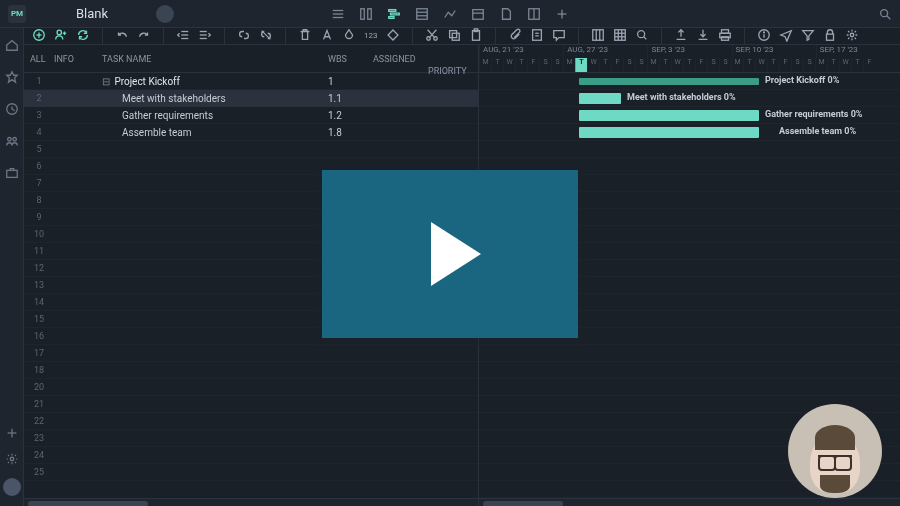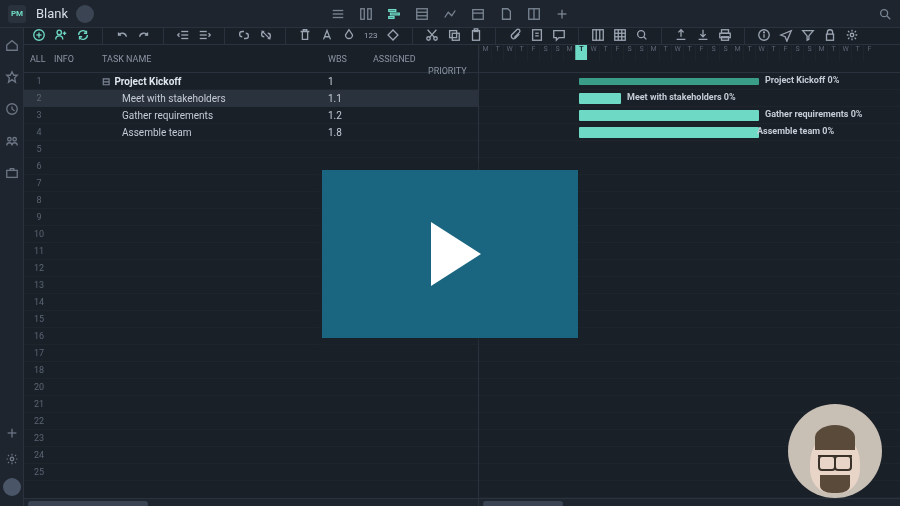--- a/index.html
+++ b/index.html
@@ -1,17 +1,17 @@
 <!DOCTYPE html>
 <html><head>
 <meta charset="utf-8">
 <style>
   * { margin:0; padding:0; box-sizing:border-box; }
   body { background:#1a2028; color:#c5ccd6; font-family:-apple-system,Segoe UI,Roboto,sans-serif; font-size:11px; width:900px; height:506px; overflow:hidden; position:relative; }
-  .topbar { height:28px; background:#1e252e; display:flex; align-items:center; padding:0 8px; border-bottom:1px solid #2a323d; }
+  .topbar { height:28px; background:#1e252e; display:flex; align-items:center; padding:0 8px; border-bottom:1px solid #2a323d;gap:40px; }
   .logo { width:18px; height:18px; background:#2a323d; border-radius:3px; display:flex; align-items:center; justify-content:center; font-size:8px; font-weight:bold; color:#6ed9c4; margin-right:10px;}
   .title { font-size:13px; color:#d8dee8; margin-right:8px; }
   .avatar-sm { width:18px; height:18px; border-radius:50%; background:#3a4452; }
   .top-center { position:absolute; left:50%; transform:translateX(-50%); display:flex; gap:14px; }
   .tb-icon { width:14px; height:14px; display:flex; align-items:center; justify-content:center; color:#7a8594; cursor:pointer; }
   .tb-icon svg { stroke:currentColor; fill:none; stroke-width:1.5; }
   .top-right { margin-left:auto; }
   .main { display:flex; height:calc(100% - 28px); }
   .leftrail { width:24px; background:#1e252e; border-right:1px solid #2a323d; display:flex; flex-direction:column; align-items:center; padding-top:10px; gap:18px; }
   .rail-icon { width:14px; height:14px; color:#6b7584; cursor:pointer; }
@@ -31,21 +31,21 @@
   .ch-name { flex:1; padding-left:8px; }
   .ch-wbs { width:45px; }
   .ch-ass { width:55px; }
   .ch-pri { width:50px;margin-top:24px; }
   .rows { flex:1; }
   .trow { display:flex; height:17px; align-items:center; border-bottom:1px solid rgba(42,50,61,.3); font-size:10px; }
   .trow.sel { background:#2a323d; }
   .rnum { width:30px; text-align:center; color:#5a6472; font-size:9px;}
   .rinfo { width:40px; }
   .rname { flex:1; padding-left:8px; color:#c5ccd6; }
-  .rname.bold { font-weight:bold; color:#e0e6ee; }
+  .rname.bold { font-weight:normal; color:#e0e6ee; }
   .rname.indent { padding-left:28px;}
   .expand { color:#7a8594; margin-right:4px;}
   .rwbs { width:45px; color:#c5ccd6; }
   .rass { width:55px; }
   .rpri { width:50px; }
   .gantt { flex:1; display:flex; flex-direction:column; overflow:hidden;}
   .timehead { height:28px; display:flex; flex-direction:column; border-bottom:1px solid #2a323d;}
   .weekrow { height:13px; display:flex; }
   .wk { flex:1; font-size:8px; color:#7a8594; padding-left:3px; border-left:1px solid rgba(42,50,61,.4); white-space:nowrap;}
   .dayrow { height:15px; display:flex; }
@@ -597,20 +597,27 @@
               <div class="rass"></div>
               <div class="rpri"></div>
             </div>
           </div>
         <div class="scrollb">
             <div class="sb-thumb" style="left:4px;width:120px"></div>
           </div>
       </div>
       <div class="gantt">
         <div class="timehead">
+          <div class="weekrow" id="week-row">
+              <div class="wk">AUG, 21 '23</div>
+              <div class="wk">AUG, 27 '23</div>
+              <div class="wk">SEP, 3 '23</div>
+              <div class="wk">SEP, 10 '23</div>
+              <div class="wk">SEP, 17 '23</div>
+            </div>
           <div class="dayrow" id="day-row">
               <div class="dy">M</div>
               <div class="dy">T</div>
               <div class="dy">W</div>
               <div class="dy">T</div>
               <div class="dy">F</div>
               <div class="dy">S</div>
               <div class="dy">S</div>
               <div class="dy">M</div>
               <div class="dy today">T</div>
@@ -648,21 +655,21 @@
             <div class="barrow">
               <div class="gbar" style="left: 100px; width: 42px;"></div>
               <div class="barlabel" style="left: 148px;">Meet with stakeholders  0%</div>
             </div>
             <div class="barrow">
               <div class="gbar" style="left: 100px; width: 180px;"></div>
               <div class="barlabel" style="left: 286px;">Gather requirements  0%</div>
             </div>
             <div class="barrow">
               <div class="gbar" style="left: 100px; width: 180px;"></div>
-              <div class="barlabel" style="left: 278px;">Assemble team  0%</div>
+              <div class="barlabel" style="left: 300px;">Assemble team  0%</div>
             </div>
             <div class="barrow"></div>
             <div class="barrow"></div>
             <div class="barrow"></div>
             <div class="barrow"></div>
             <div class="barrow"></div>
             <div class="barrow"></div>
             <div class="barrow"></div>
             <div class="barrow"></div>
             <div class="barrow"></div>

